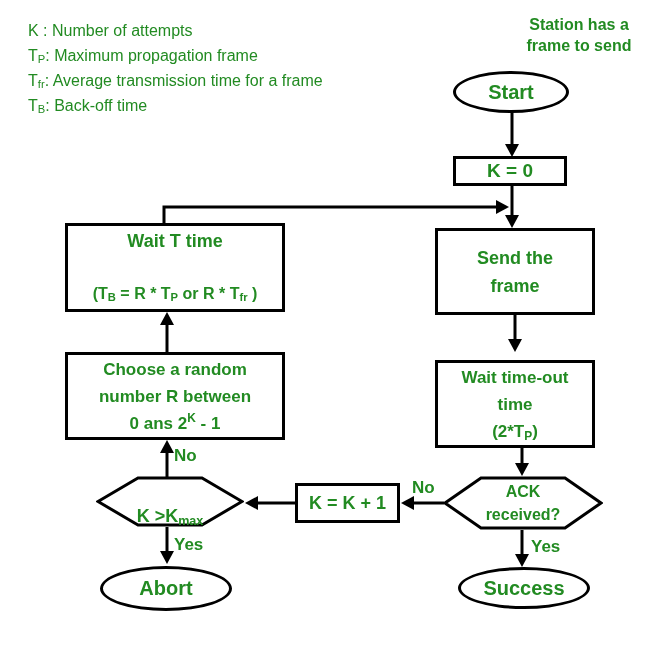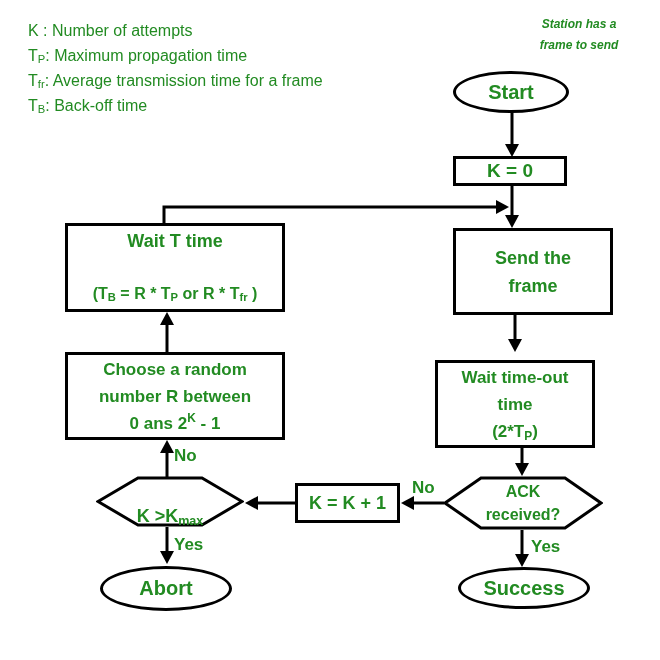--- a/index.html
+++ b/index.html
@@ -8,23 +8,22 @@
     position: relative; width: 660px; height: 660px; background: #ffffff;
     font-family: "Liberation Sans", sans-serif; overflow: hidden;
   }
   .legend {
     position: absolute; left: 28px; top: 18px;
     color: var(--green); font-size: 16px; font-weight: 500; line-height: 25px;
     white-space: nowrap;
   }
   .header-note {
     position: absolute; left: 500px; top: 14px; width: 158px;
-    color: var(--green); font-size: 12px; font-weight: bold; line-height: 21px;
+    color: var(--green); font-size: 16px; font-weight: bold; line-height: 21px;
     text-align: center;
-    font-style: italic;
   }
   .edges { position: absolute; left: 0; top: 0; }
   .edges line, .edges polyline { stroke: var(--black); stroke-width: 3px; fill: none; }
   .edges polygon { fill: var(--black); stroke: none; }
   .node {
     position: absolute; display: flex; flex-direction: column;
     align-items: center; justify-content: center; text-align: center;
     color: var(--green); font-weight: bold; box-sizing: border-box;
     background: #ffffff;
   }
@@ -43,21 +42,21 @@
   sup { vertical-align: 0.55em; }
   .nl { display: block; }
 </style>
 </head>
 <body>
 
 <div class="canvas">
 
   <div class="legend">
     <div class="nl"><span>K : Number of attempts</span></div>
-    <div class="nl"><span>T</span><sub>P</sub><span>: Maximum propagation time</span></div>
+    <div class="nl"><span>T</span><sub>P</sub><span>: Maximum propagation frame</span></div>
     <div class="nl"><span>T</span><sub>fr</sub><span>: Average transmission time for a frame</span></div>
     <div class="nl"><span>T</span><sub>B</sub><span>: Back-off time</span></div>
   </div>
 
   <div class="header-note">
     <span class="nl">Station has a</span>
     <span class="nl">frame to send</span>
   </div>
 
   <svg class="edges" width="660" height="660" viewBox="0 0 660 660">
@@ -108,21 +107,21 @@
   </svg>
 
   <div class="node oval" style="left:453px; top:71px; width:116px; height:42px; font-size:20px;">
     <span>Start</span>
   </div>
 
   <div class="node rect" style="left:453px; top:156px; width:114px; height:30px; font-size:19px;">
     <span>K = 0</span>
   </div>
 
-  <div class="node rect" style="left:453px; top:228px; width:160px; height:87px; font-size:18px; line-height:28px;">
+  <div class="node rect" style="left:435px; top:228px; width:160px; height:87px; font-size:18px; line-height:28px;">
     <span class="nl">Send the</span>
     <span class="nl">frame</span>
   </div>
 
   <div class="node rect" style="left:435px; top:360px; width:160px; height:88px; font-size:17px; line-height:27px;text-align:right;">
     <span class="nl">Wait time-out</span>
     <span class="nl">time</span>
     <span class="nl"><span>(2*T</span><sub>P</sub><span>)</span></span>
   </div>
 

